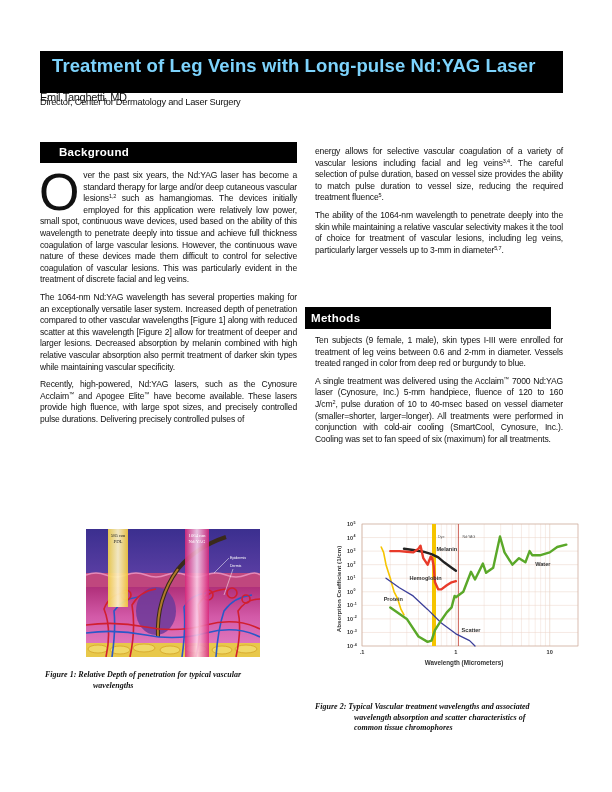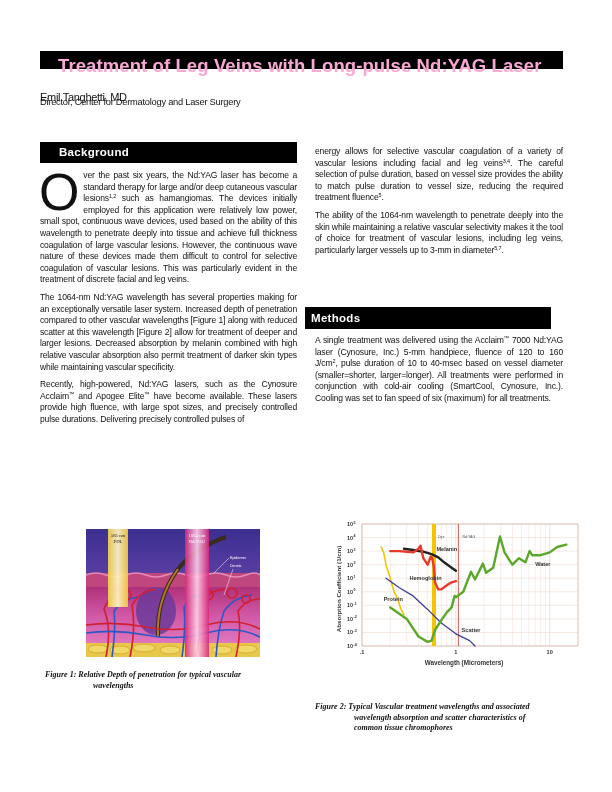--- a/index.html
+++ b/index.html
@@ -1,22 +1,22 @@
 <!DOCTYPE html>
 <html><head>
 <meta charset="utf-8">
 <style>
   * { box-sizing: border-box; margin: 0; padding: 0; }
   html, body { width: 612px; height: 792px; background: #ffffff; overflow: hidden; }
   body { position: relative; font-family: "Liberation Sans", sans-serif; color: #111; }
 
   .title-bar {
-    position: absolute; left: 40px; top: 51px; width: 523px; height: 18px;
-    background: #000; color: #f9a8d4; font-weight: bold; font-size: 18.5px;
-    line-height: 30px; padding-left: 18px; letter-spacing: 0.1px; white-space: nowrap;
+    position: absolute; left: 40px; top: 51px; width: 523px; height: 42px;
+    background: #000; color: #7dd3fc; font-weight: bold; font-size: 18.5px;
+    line-height: 30px; padding-left: 12px; letter-spacing: 0.1px; white-space: nowrap;
   }
   .author { position: absolute; left: 40px; top: 91px; font-size: 11px; letter-spacing: -0.3px; }
   .affil  { position: absolute; left: 40px; top: 97px; font-size: 9.3px; letter-spacing: -0.25px; }
 
   .sec-head {
     position: absolute; background: #000; color: #fff; font-weight: bold;
     font-size: 11.5px; line-height: 21px; padding-left: 6px; letter-spacing: 0.3px;
   }
   .sec-bg { left: 40px; top: 142px; width: 257px; height: 21px; padding-left: 19px; }
   .sec-methods { left: 305px; top: 307px; width: 246px; height: 22px; line-height: 22px; }
@@ -71,20 +71,21 @@
     <span>energy allows for selective vascular coagulation of a variety of vascular lesions including facial and leg veins</span><sup>3,4</sup><span>. The careful selection of pulse duration, based on vessel size provides the ability to match pulse duration to vessel size, reducing the required treatment fluence</span><sup>5</sup><span>.</span>
   </p>
   <p>
     <span>The ability of the 1064-nm wavelength to penetrate deeply into the skin while maintaining a relative vascular selectivity makes it the tool of choice for treatment of vascular lesions, including leg veins, particularly larger vessels up to 3-mm in diameter</span><sup>5,7</sup><span>.</span>
   </p>
 </div>
 
 <div class="sec-head sec-methods">Methods</div>
 
 <div class="col col-right2">
+  <p>Ten subjects (9 female, 1 male), skin types I-III were enrolled for treatment of leg veins between 0.6 and 2-mm in diameter. Vessels treated ranged in color from deep red or burgundy to blue.</p>
   <p>
     <span>A single treatment was delivered using the Acclaim</span><sup>™</sup><span> 7000 Nd:YAG laser (Cynosure, Inc.) 5-mm handpiece, fluence of 120 to 160 J/cm</span><sup>2</sup><span>, pulse duration of 10 to 40-msec based on vessel diameter (smaller=shorter, larger=longer). All treatments were performed in conjunction with cold-air cooling (SmartCool, Cynosure, Inc.). Cooling was set to fan speed of six (maximum) for all treatments.</span>
   </p>
 </div>
 
 <div class="fig1">
   <svg width="174" height="128" viewBox="0 0 174 128">
     <defs>
       <linearGradient id="sky" x1="0" y1="0" x2="0" y2="1">
         <stop offset="0" stop-color="#3b2f8f"></stop>

